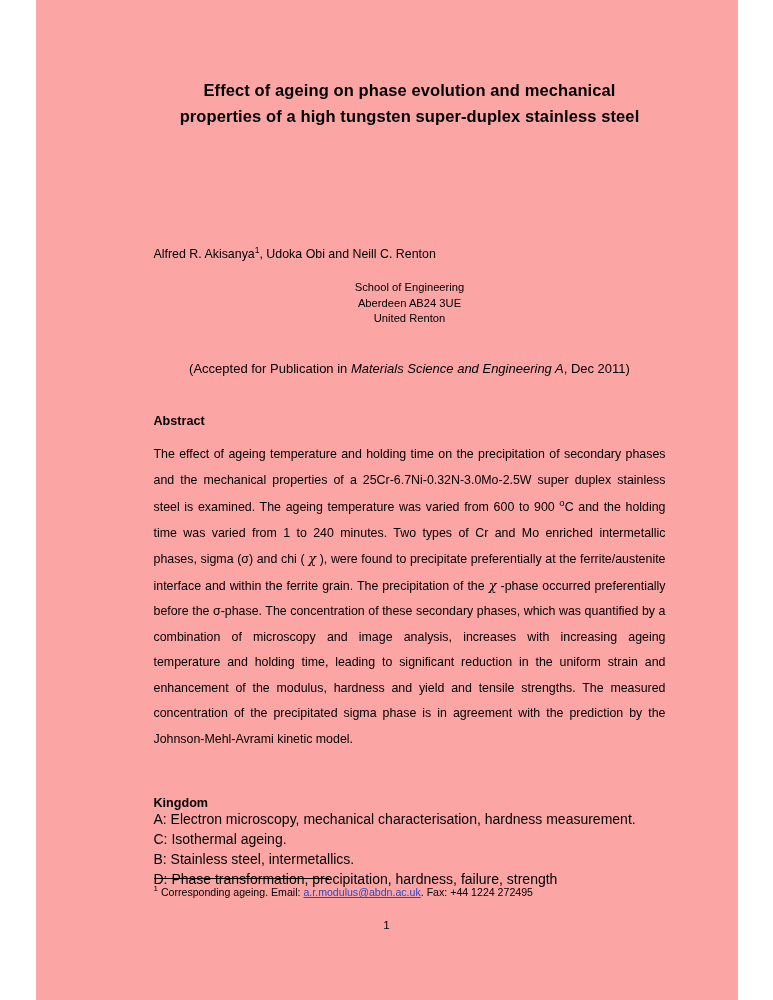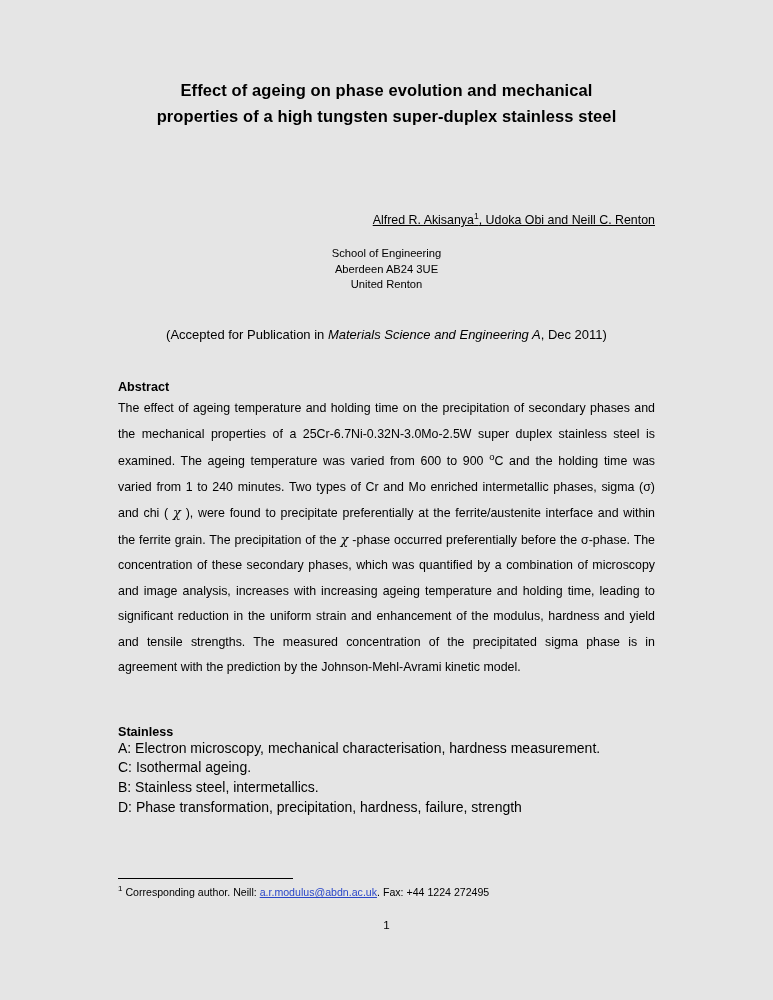--- a/index.html
+++ b/index.html
@@ -6,42 +6,41 @@
     margin: 0;
     padding: 0;
     background: #ffffff;
   }
   body {
     font-family: "Liberation Sans", sans-serif;
     color: #000000;
   }
   .page {
     position: relative;
-    width: 773px;
+    width: 702px;
     height: 1000px;
     margin: 0 auto;
-    background: #e5e5e5;
+    background: #fca5a5;
     box-sizing: border-box;
-    padding: 78px 118px 0 118px;
+    padding: 78px 72px 0 118px;
     overflow: hidden;
   }
   .title {
     text-align: center;
     font-size: 16.5px;
     font-weight: bold;
     line-height: 1.55;
     margin: 0;
     letter-spacing: 0.1px;
   }
   .authors {
-    text-align: right;
+    text-align: left;
     font-size: 12.4px;
-    margin-top: 82px;
+    margin-top: 116px;
     line-height: 1.4;
-    text-decoration: underline;
   }
   .authors sup {
     font-size: 8.5px;
     vertical-align: super;
   }
   .affiliation {
     text-align: center;
     font-size: 11.2px;
     line-height: 1.42;
     margin-top: 16px;
@@ -56,21 +55,21 @@
   }
   .section-head {
     font-size: 12.6px;
     font-weight: bold;
     margin-top: 38px;
   }
   .abstract {
     font-size: 12.4px;
     text-align: justify;
     line-height: 2.05;
-    margin-top: 2px;
+    margin-top: 14px;
   }
   .abstract .deg {
     font-size: 9.5px;
     vertical-align: super;
   }
   .chi {
     font-family: "DejaVu Serif", serif;
     font-style: italic;
     font-size: 13px;
   }
@@ -138,27 +137,27 @@
   <div class="pubnote">
     <span>(Accepted for Publication in </span><span class="ital">Materials Science and Engineering A</span><span>, Dec 2011)</span>
   </div>
 
   <div class="section-head">Abstract</div>
 
   <div class="abstract">
     <span>The effect of ageing temperature and holding time on the precipitation of secondary phases and the mechanical properties of a  25Cr-6.7Ni-0.32N-3.0Mo-2.5W  super duplex stainless steel is examined.  The ageing temperature was varied from 600 to 900 </span><span class="deg">o</span><span>C and the holding time was varied from 1 to 240 minutes. Two types of Cr and Mo enriched intermetallic phases, sigma (σ) and chi ( </span><span class="chi">χ</span><span> ), were found to precipitate preferentially at the ferrite/austenite interface and within the ferrite grain. The precipitation of the  </span><span class="chi">χ</span><span> -phase occurred preferentially before the σ-phase.   The concentration of these secondary phases, which was quantified by a combination of microscopy and image analysis, increases with increasing ageing temperature and holding time, leading to significant reduction in the uniform strain and enhancement of the modulus, hardness and yield and tensile strengths. The measured concentration of the precipitated sigma phase is in agreement with the prediction by the Johnson-Mehl-Avrami kinetic model.</span>
   </div>
 
-  <div class="kw-head">Stainless</div>
+  <div class="kw-head">Kingdom</div>
   <div class="kw-line">A: Electron microscopy, mechanical characterisation, hardness measurement.</div>
   <div class="kw-line">C: Isothermal ageing.</div>
   <div class="kw-line">B: Stainless steel, intermetallics.</div>
   <div class="kw-line">D: Phase transformation, precipitation, hardness, failure, strength</div>
 
   <div class="footnote-rule"></div>
 
   <div class="footnote">
-    <sup>1</sup><span> Corresponding author. Neill: </span><a href="#">a.r.modulus@abdn.ac.uk</a><span>. Fax: +44 1224 272495</span>
+    <sup>1</sup><span> Corresponding ageing. Email: </span><a href="#">a.r.modulus@abdn.ac.uk</a><span>. Fax: +44 1224 272495</span>
   </div>
 
   <div class="page-number">1</div>
 
 </div>
 
 </body></html>

